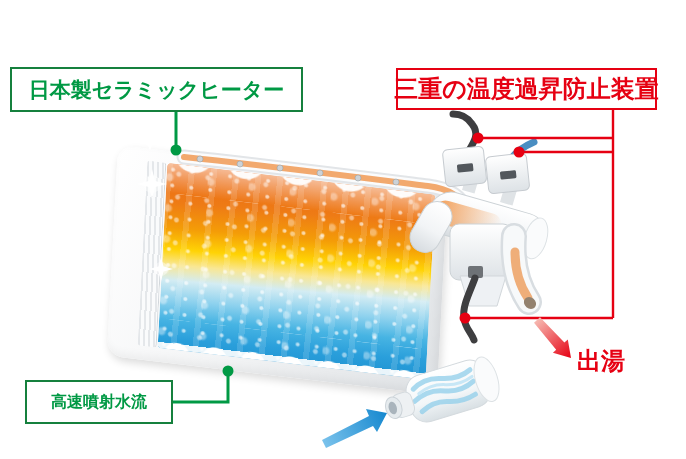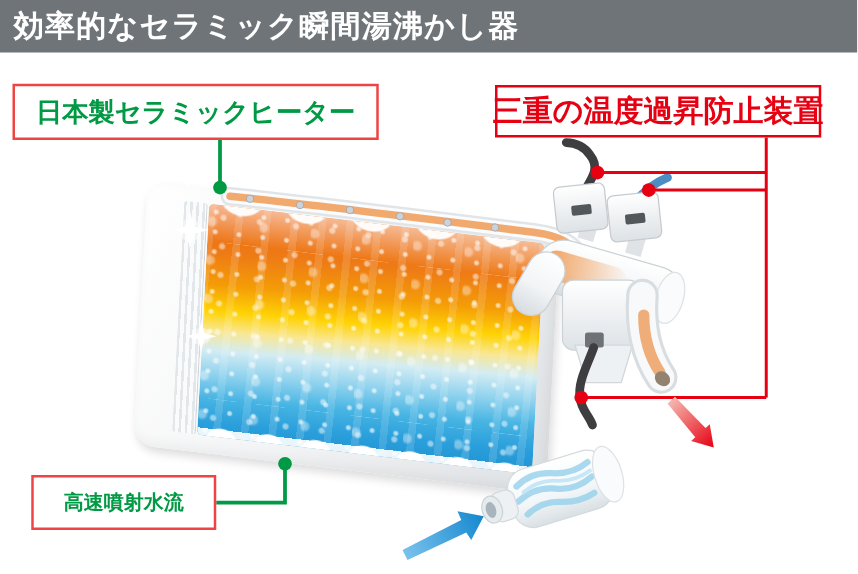--- a/index.html
+++ b/index.html
@@ -51,39 +51,36 @@
     background:
       radial-gradient(22px 20px at 50% 115%, #ffffff 55%, rgba(255,255,255,0) 60%),
       linear-gradient(0deg, rgba(255,255,255,.9) 0 6px, rgba(255,255,255,0) 6px);
     background-size:38px 30px,auto;background-repeat:repeat-x;
   }
   
   .callout-box{
     position:absolute;background:#ffffff;display:flex;align-items:center;justify-content:center;
     font-weight:bold;z-index:6;white-space:nowrap;
   }
-  .box-green{border:2px solid #ef4444;color:#009944;}
+  .box-green{border:2px solid #15803d;color:#009944;}
   .box-red{border:2px solid #e60012;color:#e60012;}
   .box-heater{left:10px;top:67px;width:289px;height:41px;font-size:21px;}
   .box-overheat{left:396px;top:68px;width:257px;height:38px;font-size:24px;}
   .box-jet{left:25px;top:380px;width:144px;height:40px;font-size:16px;}
   .float-label{position:absolute;font-weight:bold;z-index:6;white-space:nowrap;}
   .label-hot-out{left:577px;top:345px;font-size:24px;color:#e60012;}
   .label-water-in{left:236px;top:419px;font-size:24px;color:#0080c8;}
   
   .overlay{position:absolute;left:0;top:0;z-index:3;pointer-events:none;}
 </style>
 </head>
 <body>
 
 <div class="canvas">
 
-  <div class="header">
-    <div class="title">効率的なセラミック瞬間湯沸かし器</div>
-  </div>
 
   <div class="heater">
     <div class="plate-strip"></div>
     <div class="panel">
       <div class="scallop-top"></div>
       <div class="scallop-bottom"></div>
     </div>
   </div>
 
   <svg class="overlay" width="686" height="459" viewBox="0 0 686 459">
@@ -211,14 +208,15 @@
 
   <div class="callout-box box-green box-heater">
     <span>日本製セラミックヒーター</span>
   </div>
   <div class="callout-box box-red box-overheat">
     <span>三重の温度過昇防止装置</span>
   </div>
   <div class="callout-box box-green box-jet">
     <span>高速噴射水流</span>
   </div>
+  <div class="float-label label-hot-out">出湯</div>
 
 </div>
 
 </body></html>

